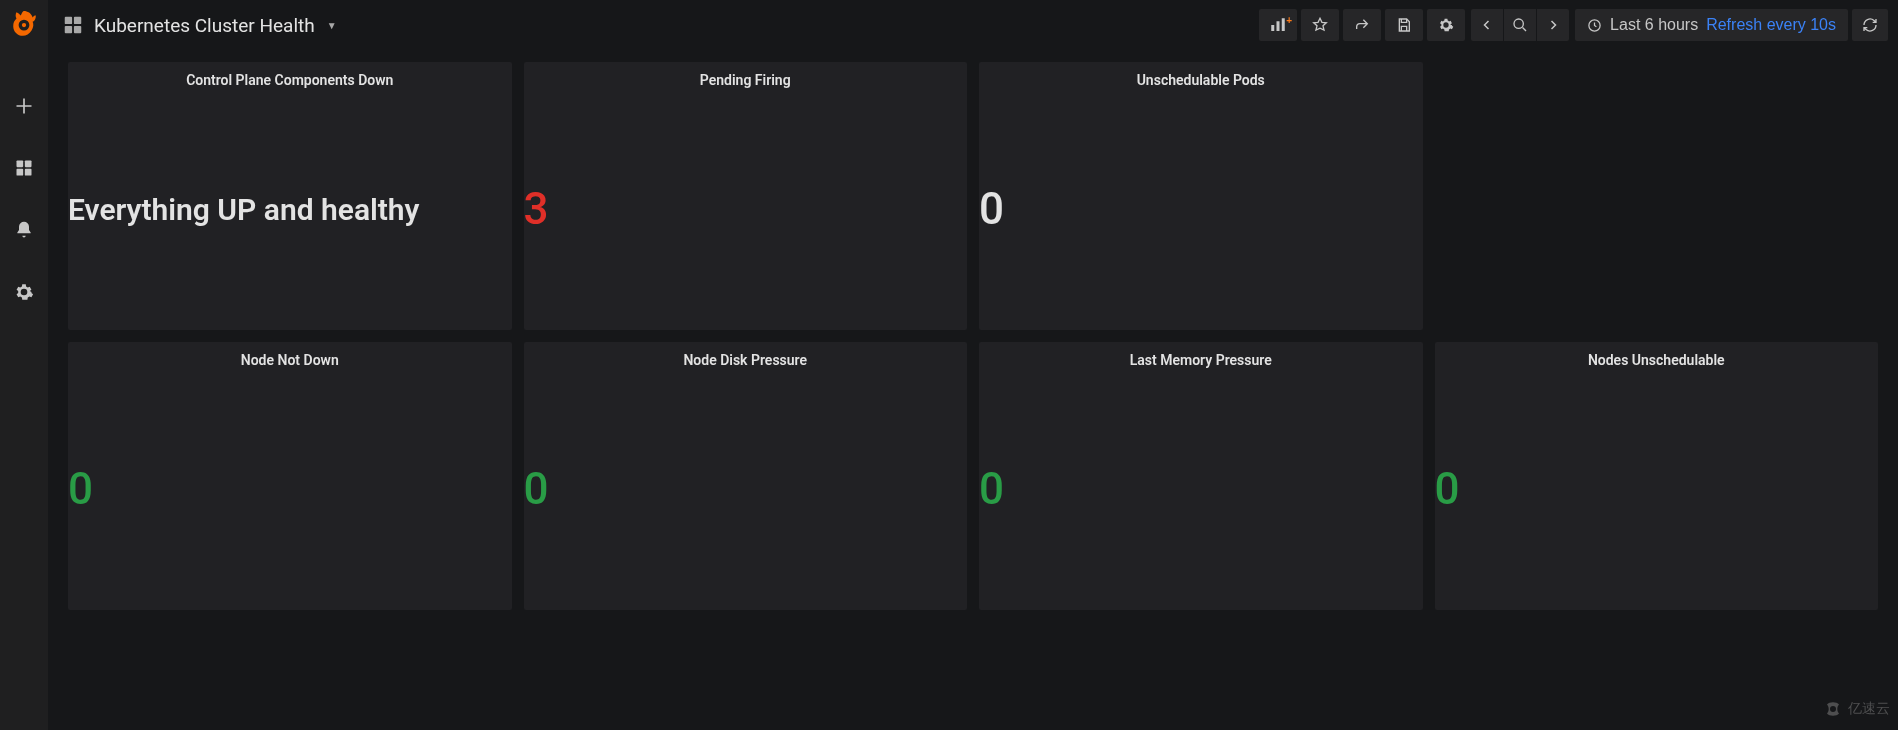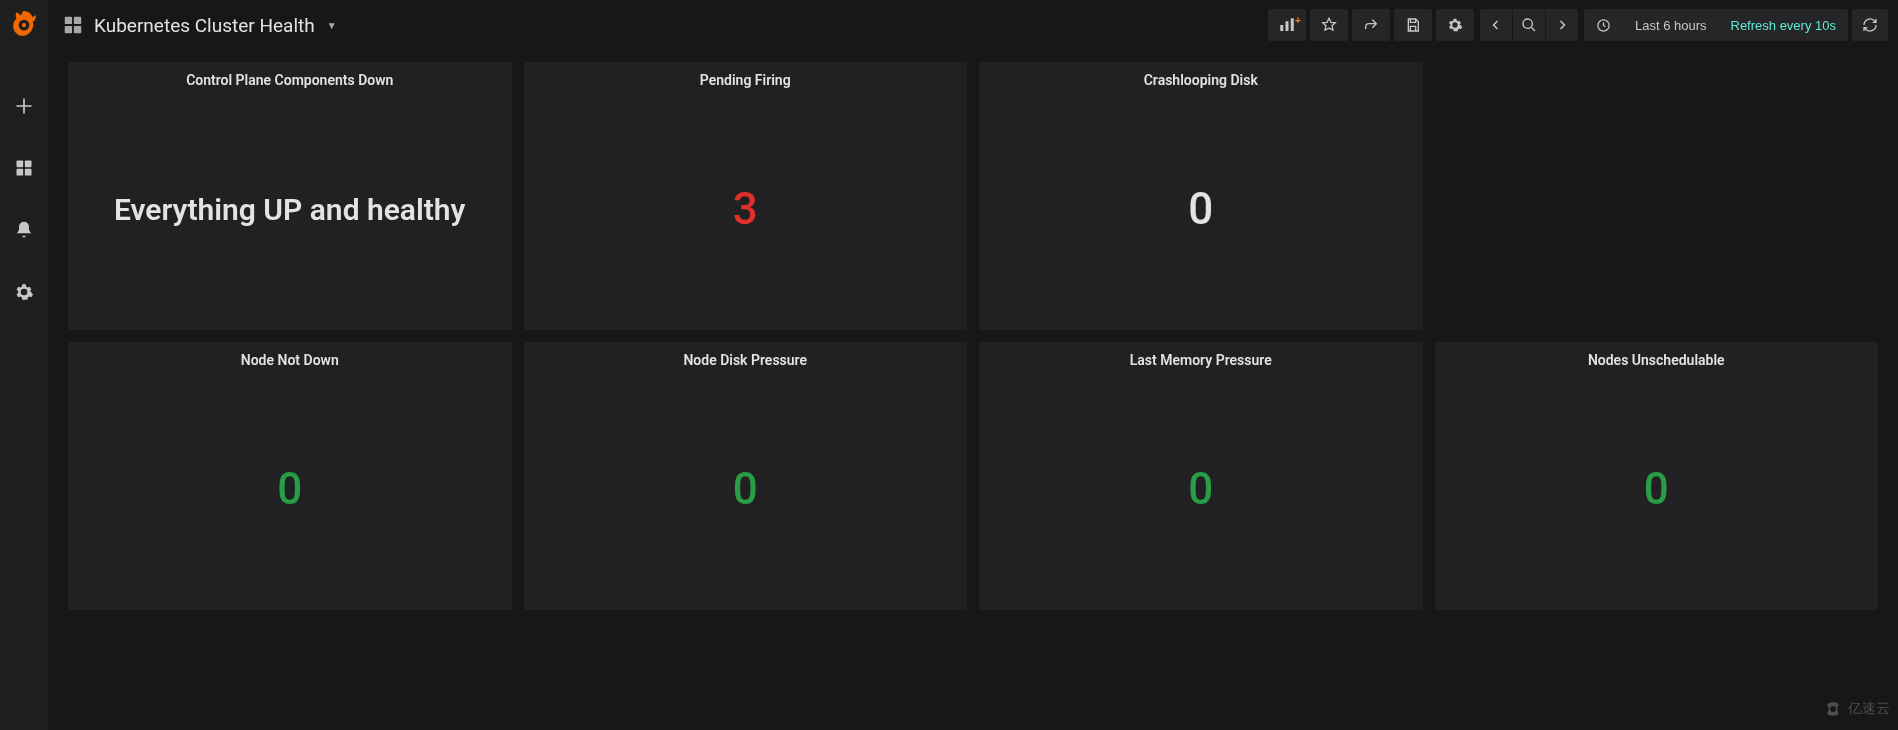--- a/index.html
+++ b/index.html
@@ -89,26 +89,26 @@
   }
 
   .nav-group { display:flex; gap:0; margin-left:2px; margin-right:2px;}
   .nav-group .tool-btn { width: 32px; border-radius:0;}
   .nav-group .tool-btn:first-child { border-top-left-radius:2px; border-bottom-left-radius:2px;}
   .nav-group .tool-btn:last-child { border-top-right-radius:2px; border-bottom-right-radius:2px;}
   .nav-group .tool-btn + .tool-btn { margin-left:1px;}
 
   .time-picker {
     padding: 0 12px;
-    gap: 24px;
-    font-size: 13px;
+    gap: 8px;
+    font-size: 16px;
   }
   .time-picker .clock { color:#c7c7c7; display:flex; align-items:center;}
   .time-picker .range-text { color:#c7c7c7; }
-  .time-picker .refresh-text { color:#5eead4; }
+  .time-picker .refresh-text { color:#3b82f6; }
 
   .refresh-btn { width: 36px; }
 
   
   .dash-body {
     flex: 1;
     padding: 12px 20px;
     display: flex;
     flex-direction: column;
     gap: 12px;
@@ -130,21 +130,21 @@
   .panel-title {
     font-size: 14px;
     font-weight: 600;
     color: #e3e3e3;
   }
   .panel-body {
     flex:1;
     width:100%;
     display:flex;
     align-items:center;
-    justify-content:center;
+    justify-content:flex-start;
   }
   .stat-text {
     font-size: 30px;
     font-weight: 600;
     color: #e3e3e3;
     text-align:center;
   }
   .stat-number {
     font-size: 44px;
     font-weight: 500;
@@ -301,21 +301,21 @@
               <div class="stat-text stat-white">Everything UP and healthy</div>
             </div>
           </div>
           <div class="panel">
             <div class="panel-title">Pending Firing</div>
             <div class="panel-body">
               <div class="stat-number stat-red">3</div>
             </div>
           </div>
           <div class="panel">
-            <div class="panel-title">Crashlooping Disk</div>
+            <div class="panel-title">Unschedulable Pods</div>
             <div class="panel-body">
               <div class="stat-number stat-white">0</div>
             </div>
           </div>
         </div>
       <div class="row" id="row-1">
           <div class="panel">
             <div class="panel-title">Node Not Down</div>
             <div class="panel-body">
               <div class="stat-number stat-green">0</div>

